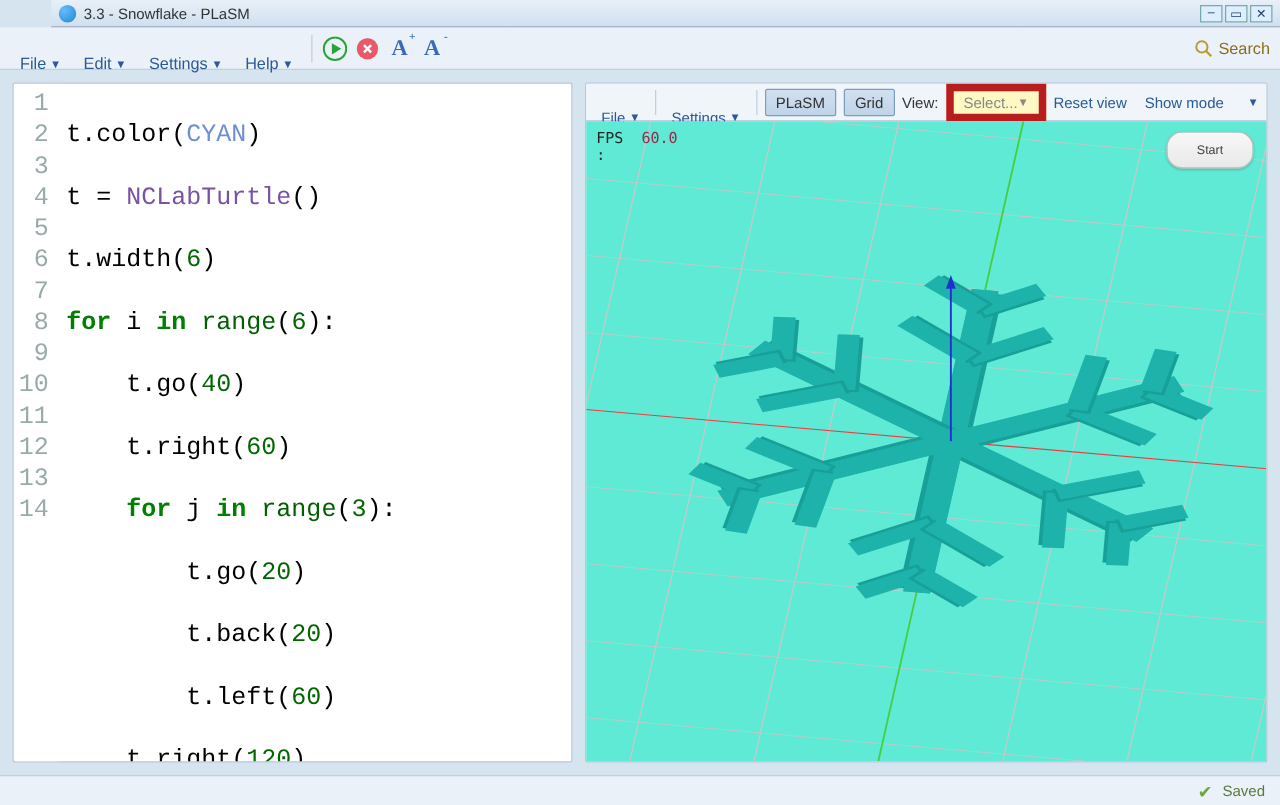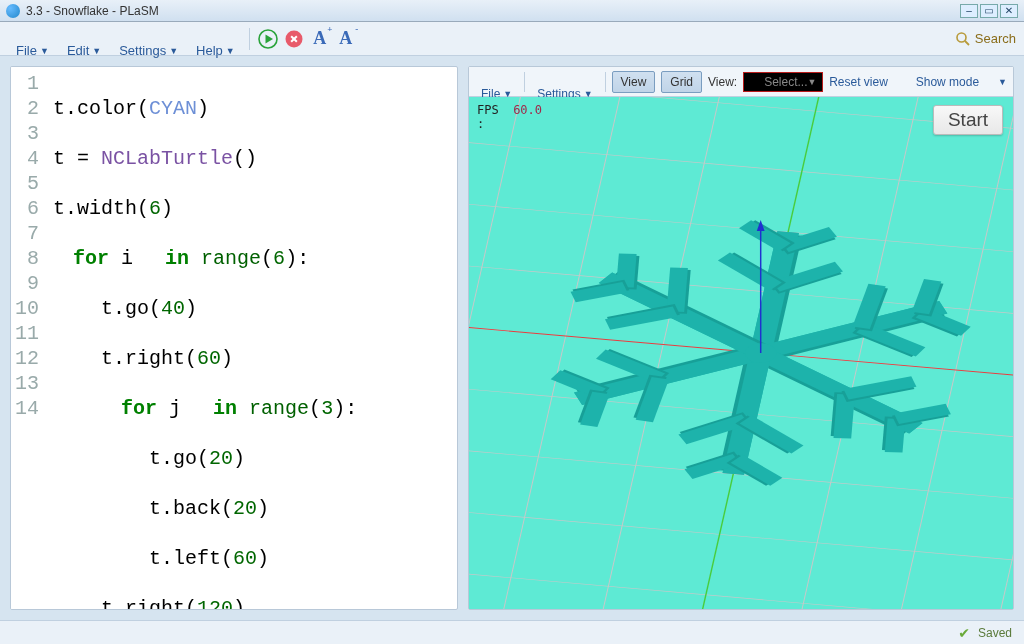--- a/index.html
+++ b/index.html
@@ -1,50 +1,50 @@
 <!DOCTYPE html>
 <html><head>
 <meta charset="utf-8">
 <style>
   * { box-sizing: border-box; margin: 0; padding: 0; }
   body { font-family: Arial, sans-serif; font-size: 13px; background: #d6e4f0; width: 1024px; height: 644px; overflow: hidden; position: relative; }
 
-  .titlebar { height: 22px; background: linear-gradient(#e8f0f8,#d0e0f0); border-bottom: 1px solid #9ab; display: flex; align-items: center; padding: 0 6px; font-size: 12px; color: #333; }
+  .titlebar { height: 22px; background: linear-gradient(#e8f0f8,#d0e0f0); border-bottom: 1px solid #9ab; display: flex; align-items: center; padding: 0 6px; font-size: 12px; color: #333; margin-left: 41px; }
   .titlebar .icon { width: 14px; height: 14px; border-radius: 50%; background: radial-gradient(circle at 30% 30%, #6bf, #28c); margin-right: 6px; }
   .winbtns { margin-left: auto; display: flex; gap: 2px; }
   .winbtn { width: 18px; height: 14px; border: 1px solid #7aa; background: #def; display: flex; align-items: center; justify-content: center; font-size: 10px; color: #246; cursor: pointer; }
 
   .menubar { height: 34px; background: #eaf1f8; border-bottom: 1px solid #c0d0e0; display: flex; align-items: center; padding: 0 8px; gap: 2px; }
   .menu-item { padding: 4px 8px; color: #2a5a9a; cursor: pointer; display: flex; align-items: center; gap: 3px; border-radius: 3px; margin-top: 24px; }
   .caret { font-size: 9px; color: #2a5a9a; }
   .tb-divider { width: 1px; height: 22px; background: #c0d0e0; margin: 0 4px; }
   .tb-icon { width: 24px; height: 24px; display: flex; align-items: center; justify-content: center; cursor: pointer; border-radius: 3px; }
   .search { margin-left: auto; display: flex; align-items: center; gap: 4px; color: #8a6d1a; cursor: pointer; }
 
   .workspace { position: absolute; top: 56px; left: 0; right: 0; bottom: 24px; padding: 10px; display: flex; gap: 10px; }
 
   .editor { flex: 0 0 448px; background: #fff; border: 1px solid #b8c8d8; border-radius: 2px; overflow: hidden; }
   .code-area { display: flex; font-family: 'Courier New', monospace; font-size: 20px; line-height: 25px; }
   .gutter { background: #fff; color: #9aa; text-align: right; padding: 4px 8px 4px 4px; user-select: none; }
   .gutter div { height: 25px; }
   .code { padding: 4px 6px; white-space: pre; color: #000; }
-  .kw { color: #008000; font-weight: bold; margin-left: 20px; }
+  .kw { color: #008000; font-weight: bold; }
   .fn { color: #7a52a3; }
   .num { color: #006600; }
   .const { color: #6d8fd6; }
   .builtin { color: #006000; }
   .code div { height: 25px; }
 
   .viewer { flex: 1; background: #fff; border: 1px solid #b8c8d8; border-radius: 2px; display: flex; flex-direction: column; position: relative; }
   .vtoolbar { height: 30px; background: #f0f5fa; border-bottom: 1px solid #c0d0e0; display: flex; align-items: center; padding: 0 6px; gap: 6px; font-size: 12px; color: #333; }
   .vbtn { padding: 3px 8px; border: 1px solid #a0b8d0; background: linear-gradient(#f8fbfe,#e4ecf4); border-radius: 2px; cursor: pointer; font-size: 12px; color: #333; }
   .vbtn.active { background: linear-gradient(#d0e0f0,#c0d4e8); border-color: #7a9dc0; }
-  .vsel { border: 1px solid #b91c1c; background: #000000; padding: 2px 20px; font-size: 12px; color: #888; width: 80px; display: flex; justify-content: space-between; align-items: center; cursor: pointer; }
+  .vsel { border: 6px solid #b91c1c; background: #fef9c3; padding: 2px 8px; font-size: 12px; color: #888; width: 80px; display: flex; justify-content: space-between; align-items: center; cursor: pointer; }
   .canvas { flex: 1; position: relative; background: #5eead4; overflow: hidden; }
-  .startbtn { position: absolute; top: 8px; right: 10px; width: 70px; height: 30px; background: linear-gradient(#f8f8f8,#e8e8e8); border: 1px solid #bbb; border-radius: 3px; display: flex; align-items: center; justify-content: center; font-size: 19px; color: #444; cursor: pointer; box-shadow: 0 1px 2px rgba(0,0,0,0.2); }
+  .startbtn { position: absolute; top: 8px; right: 10px; width: 70px; height: 30px; background: linear-gradient(#f8f8f8,#e8e8e8); border: 1px solid #bbb; border-radius: 13px; display: flex; align-items: center; justify-content: center; font-size: 10px; color: #444; cursor: pointer; box-shadow: 0 1px 2px rgba(0,0,0,0.2); }
   .fps { position: absolute; top: 6px; left: 8px; font-family: monospace; font-size: 12px; }
   .fps .lbl { color: #222; }
   .fps .val { color: #a0284a; }
 
   .statusbar { position: absolute; bottom: 0; left: 0; right: 0; height: 24px; background: #eaf1f8; border-top: 1px solid #c0d0e0; display: flex; align-items: center; justify-content: flex-end; padding: 0 12px; gap: 8px; font-size: 12px; color: #5a7a3a; }
   .check { color: #6aaa3a; font-size: 14px; }
 </style>
 </head>
 <body>
 
@@ -148,21 +148,21 @@
       <div class="menu-item" style="padding:3px 6px">
           <span>File</span>
           <span class="caret">▼</span>
         </div>
       <div style="width:1px;height:20px;background:#c0d0e0"></div>
       <div class="menu-item" style="padding:3px 6px">
           <span>Settings</span>
           <span class="caret">▼</span>
         </div>
       <div style="width:1px;height:20px;background:#c0d0e0"></div>
-      <div class="vbtn active">View</div>
+      <div class="vbtn active">PLaSM</div>
       <div class="vbtn active">Grid</div>
       <span>View:</span>
       <div class="vsel">
           <span>Select...</span>
           <span style="font-size:9px">▼</span>
         </div>
       <span style="color:#2a5a9a;cursor:pointer">Reset view</span>
       <div style="margin-left:auto;display:flex;align-items:center;gap:19px;color:#2a5a9a;cursor:pointer">
           <span>Show mode</span>
           <span class="caret">▼</span>

